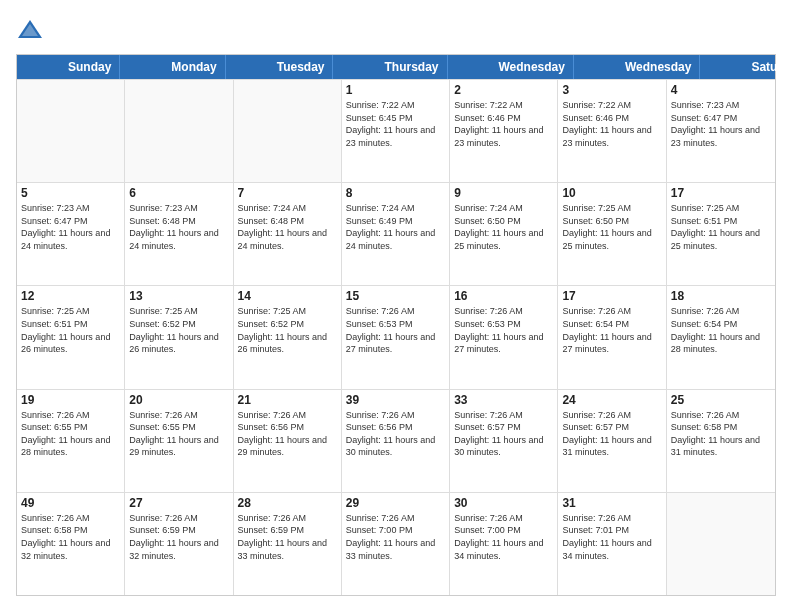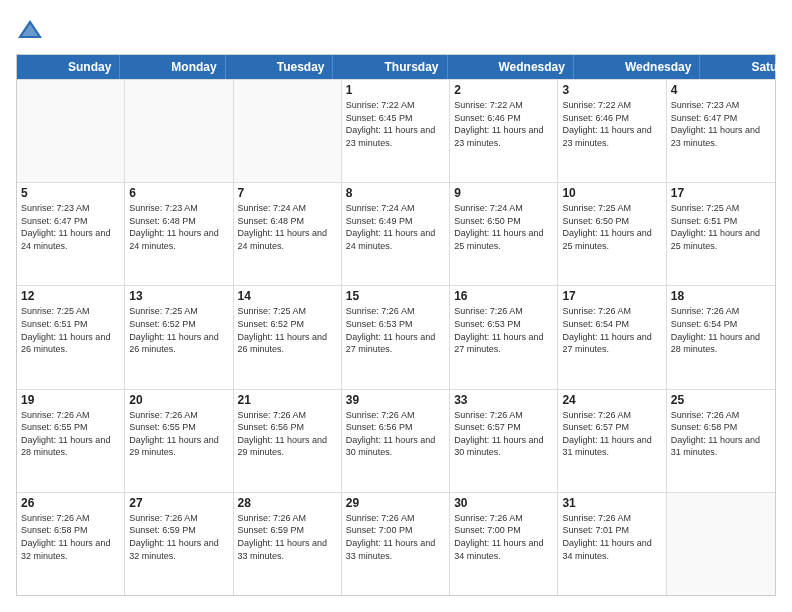--- a/index.html
+++ b/index.html
@@ -303,21 +303,21 @@
           </div>
           <div class="cal-cell">
             <div class="day-num">25</div>
             <div class="cell-info" style="white-space: pre-line;">Sunrise: 7:26 AM
 Sunset: 6:58 PM
 Daylight: 11 hours and 31 minutes.</div>
           </div>
         </div>
         <div class="cal-row">
           <div class="cal-cell">
-            <div class="day-num">26</div>
+            <div class="day-num">49</div>
             <div class="cell-info" style="white-space: pre-line;">Sunrise: 7:26 AM
 Sunset: 6:58 PM
 Daylight: 11 hours and 32 minutes.</div>
           </div>
           <div class="cal-cell">
             <div class="day-num">27</div>
             <div class="cell-info" style="white-space: pre-line;">Sunrise: 7:26 AM
 Sunset: 6:59 PM
 Daylight: 11 hours and 32 minutes.</div>
           </div>

